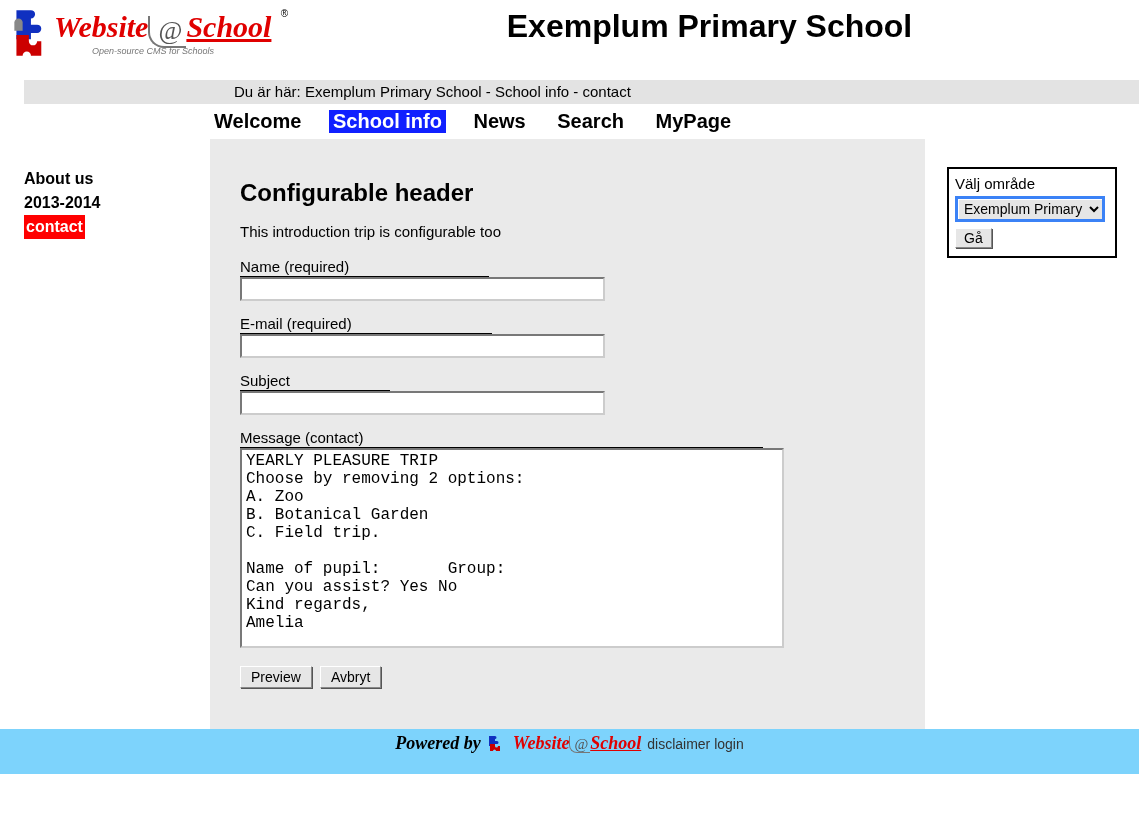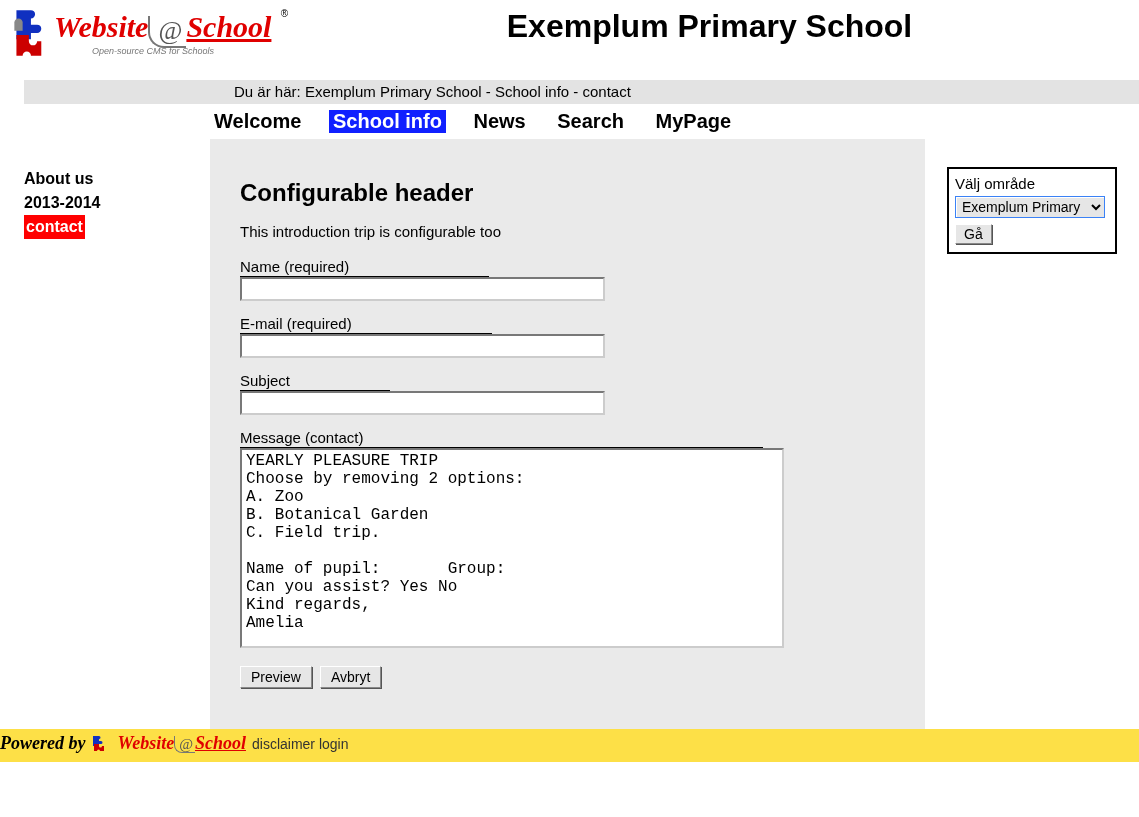--- a/index.html
+++ b/index.html
@@ -167,45 +167,46 @@
   }
   .area-box {
     border: 2px solid #000;
     padding: 6px 6px 8px 6px;
     width: 170px;
   }
   .area-box-label { font-size:15px; margin-bottom:4px; }
   .area-select {
     width: 150px;
     font-size:14px;
-    border:1px solid #3b82f6;
+    border:3px solid #3b82f6;
     box-shadow: inset 1px 1px 0 #fff;
     background:#e6e6e6;
     font-family:inherit;
     padding:1px 2px;
     margin-bottom:6px;
   }
   .go-btn {
     font-family:inherit;
     font-size:14px;
     padding:1px 8px;
     background:#e6e6e6;
     border: 1px solid #888;
     border-top-color:#fff;
     border-left-color:#fff;
     box-shadow: 1px 1px 0 #555;
     cursor:pointer;
   }
   .footer {
-    background:#fde047;
+    background:#7dd3fc;
     text-align:center;
-    padding: 4px 0 8px 0;
+    padding: 4px 0 20px 0;
     margin-top: 0;
     display:flex;
     align-items:center;
+    justify-content:center;
     gap:6px;
   }
   .footer .pow { font-weight:bold; font-style:italic; font-size:18px; font-family:"Times New Roman",serif;}
   .footer-logo {
     display:inline-block;
     font-family:"Times New Roman",serif;
     font-style:italic;
     font-weight:bold;
     font-size:18px;
   }

